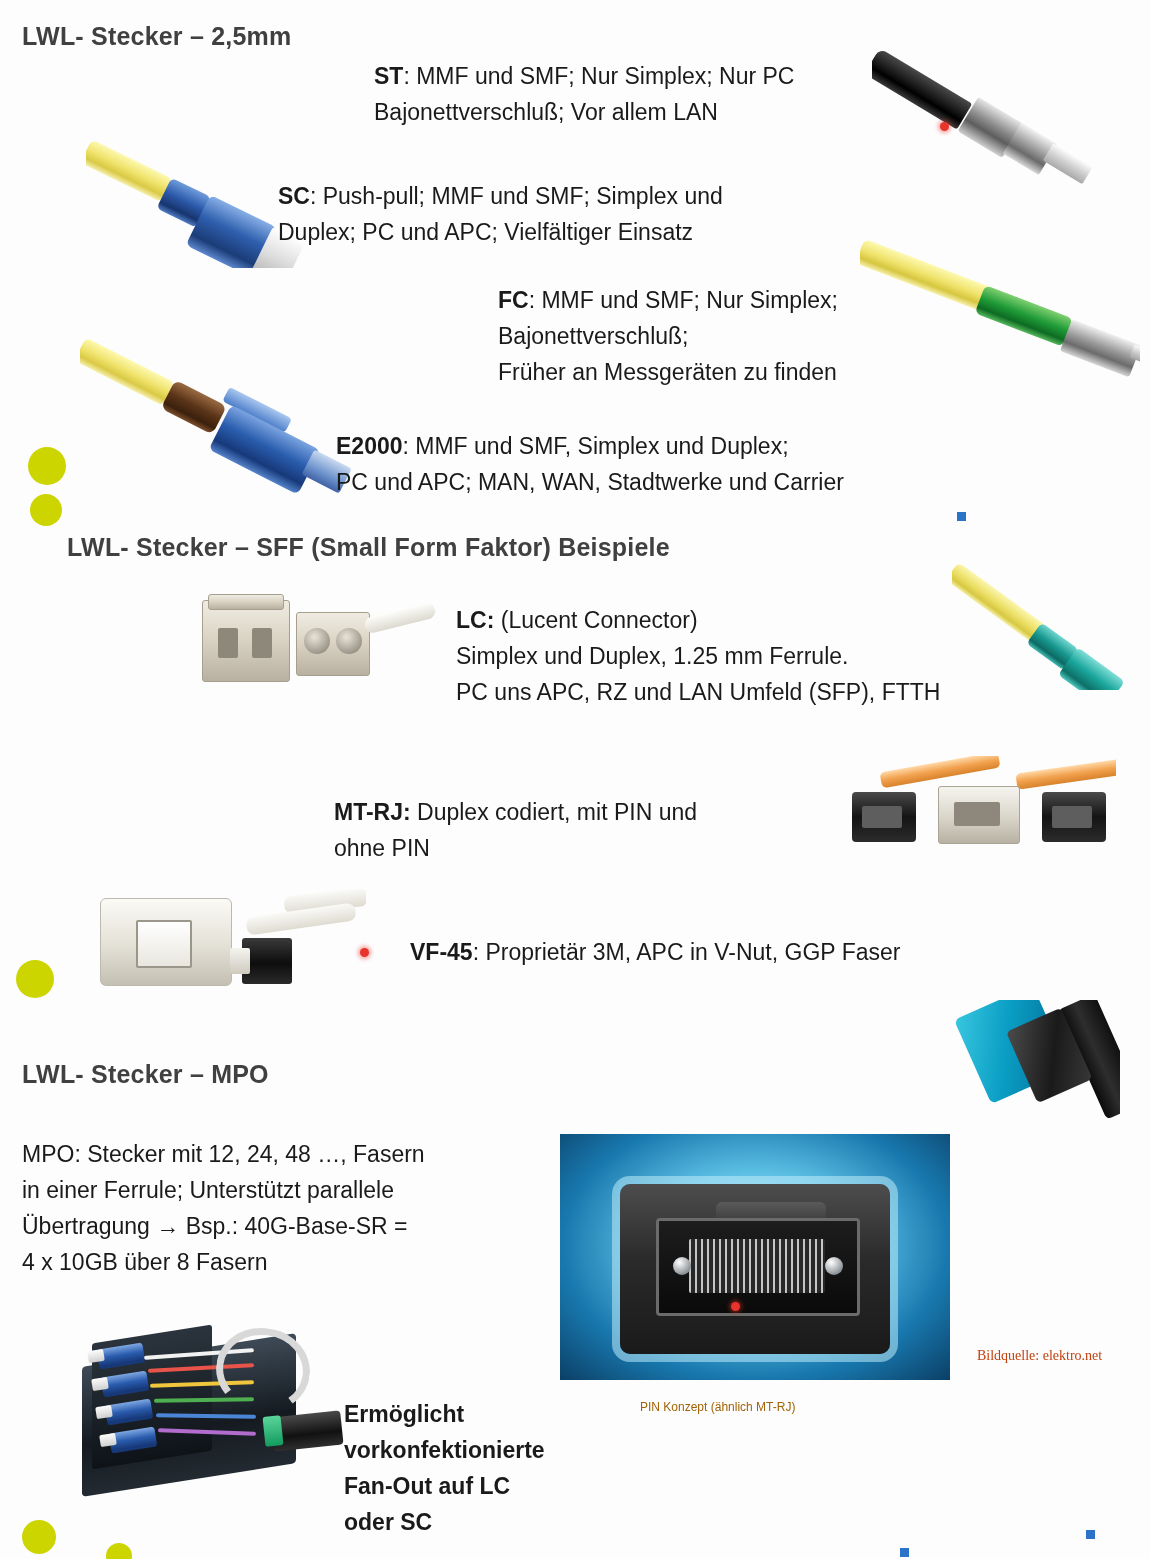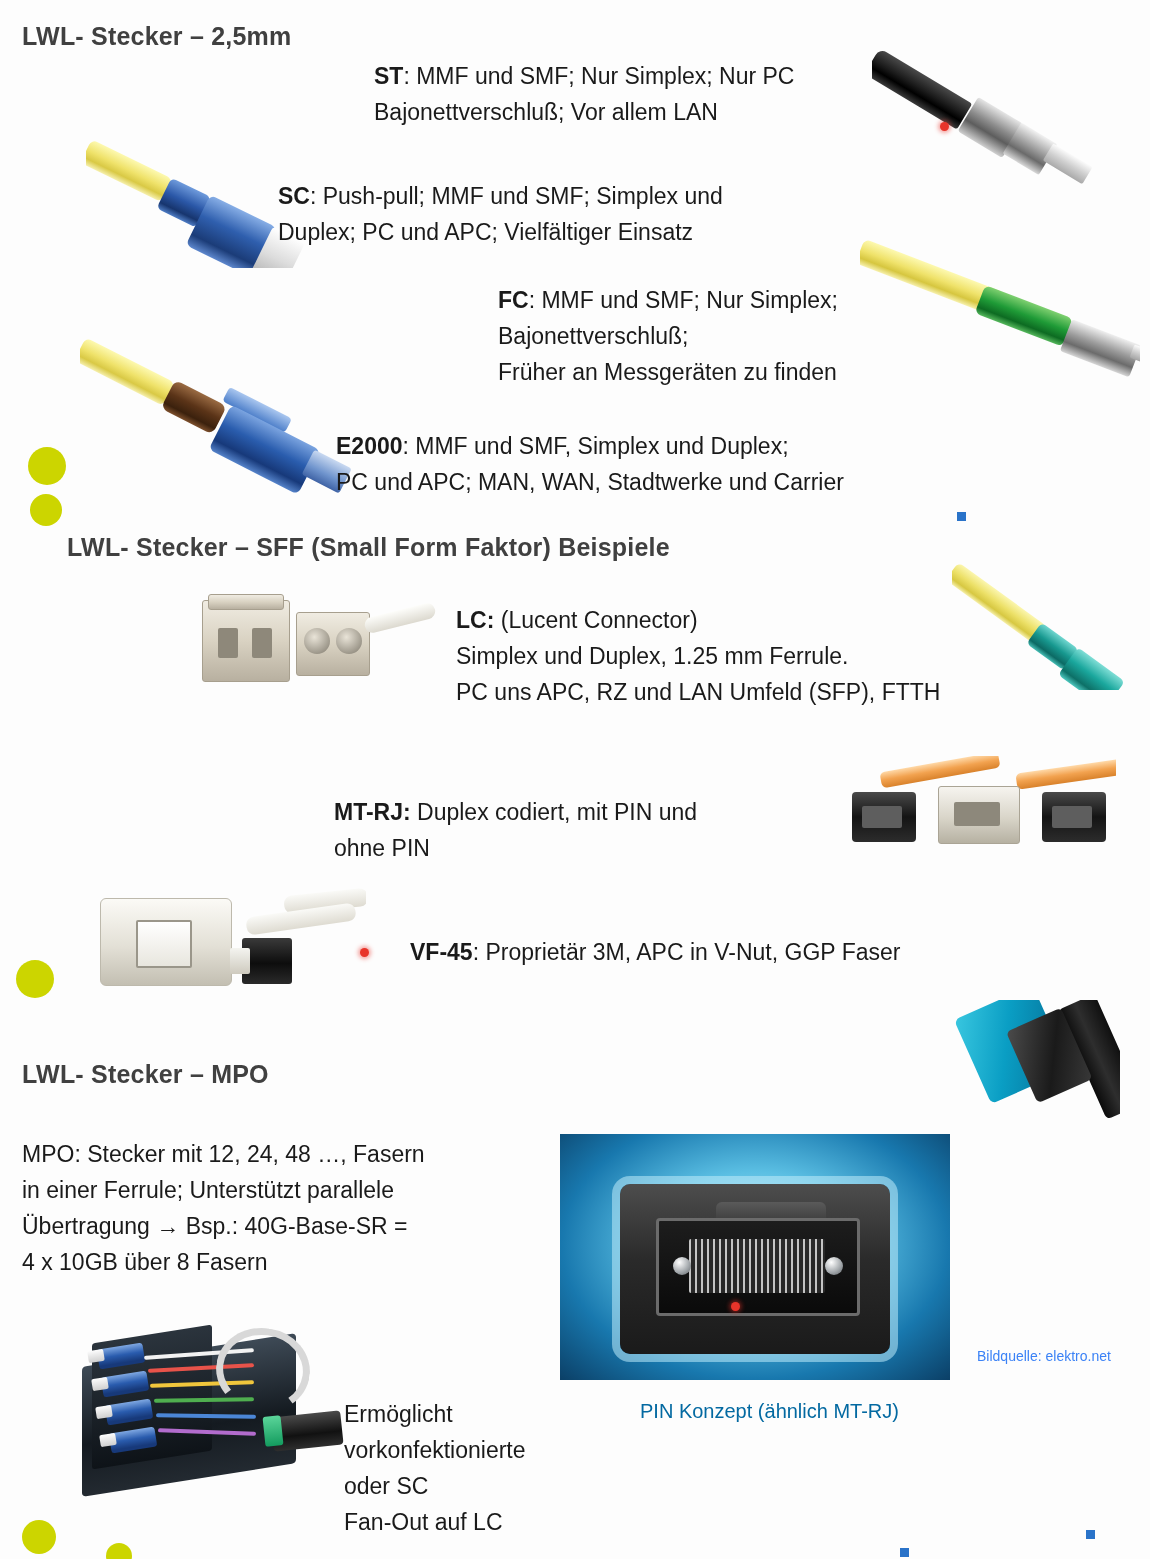--- a/index.html
+++ b/index.html
@@ -44,27 +44,28 @@
   .txt {
     position: absolute;
     font-size: 23px;
     line-height: 36px;
     color: #1a1a1a;
   }
   .txt b { font-weight: bold; }
 
   .small-caption {
     position: absolute;
-    font-size: 20px;
-    color: #0369a1;
+    font-size: 12px;
+    color: #a16207;
   }
   .src-caption {
     position: absolute;
     font-size: 14px;
-    color: #3b82f6;
+    color: #c2410c;
+    font-family: Liberation Serif, serif;
   }
 
   
   .laserdot {
     position: absolute;
     width: 9px;
     height: 9px;
     border-radius: 50%;
     background: #e8342a;
     box-shadow: 0 0 4px 2px rgba(232,52,42,0.45);
@@ -619,20 +620,20 @@
     <div class="fan-fiber" style="left:96px; top:108px; width:100px; background:#4fae4f; transform:rotate(-1deg);"></div>
     <div class="fan-fiber" style="left:98px; top:124px; width:100px; background:#4b86d6; transform:rotate(1deg);"></div>
     <div class="fan-fiber" style="left:100px; top:140px; width:98px; background:#b26ccd; transform:rotate(2deg);"></div>
 
     <div class="fan-tube" style="left:158px; top:38px; width:80px; height:70px; transform:rotate(8deg);"></div>
 
     <div class="fan-mpo" style="left:214px; top:124px; transform:rotate(-6deg);"></div>
     <div class="fan-mpo-green" style="left:206px; top:126px; transform:rotate(-6deg);"></div>
   </div>
 
-  <div class="txt" style="left:344px; top:1396px; width:300px;">
+  <div class="txt" style="left:344px; top:1396px; width:300px;font-weight:bold;">
     <div>Ermöglicht</div>
     <div>vorkonfektionierte</div>
+    <div>Fan-Out auf LC</div>
     <div>oder SC</div>
-    <div>Fan-Out auf LC</div>
   </div>
 
 </div>
 
 </body></html>

